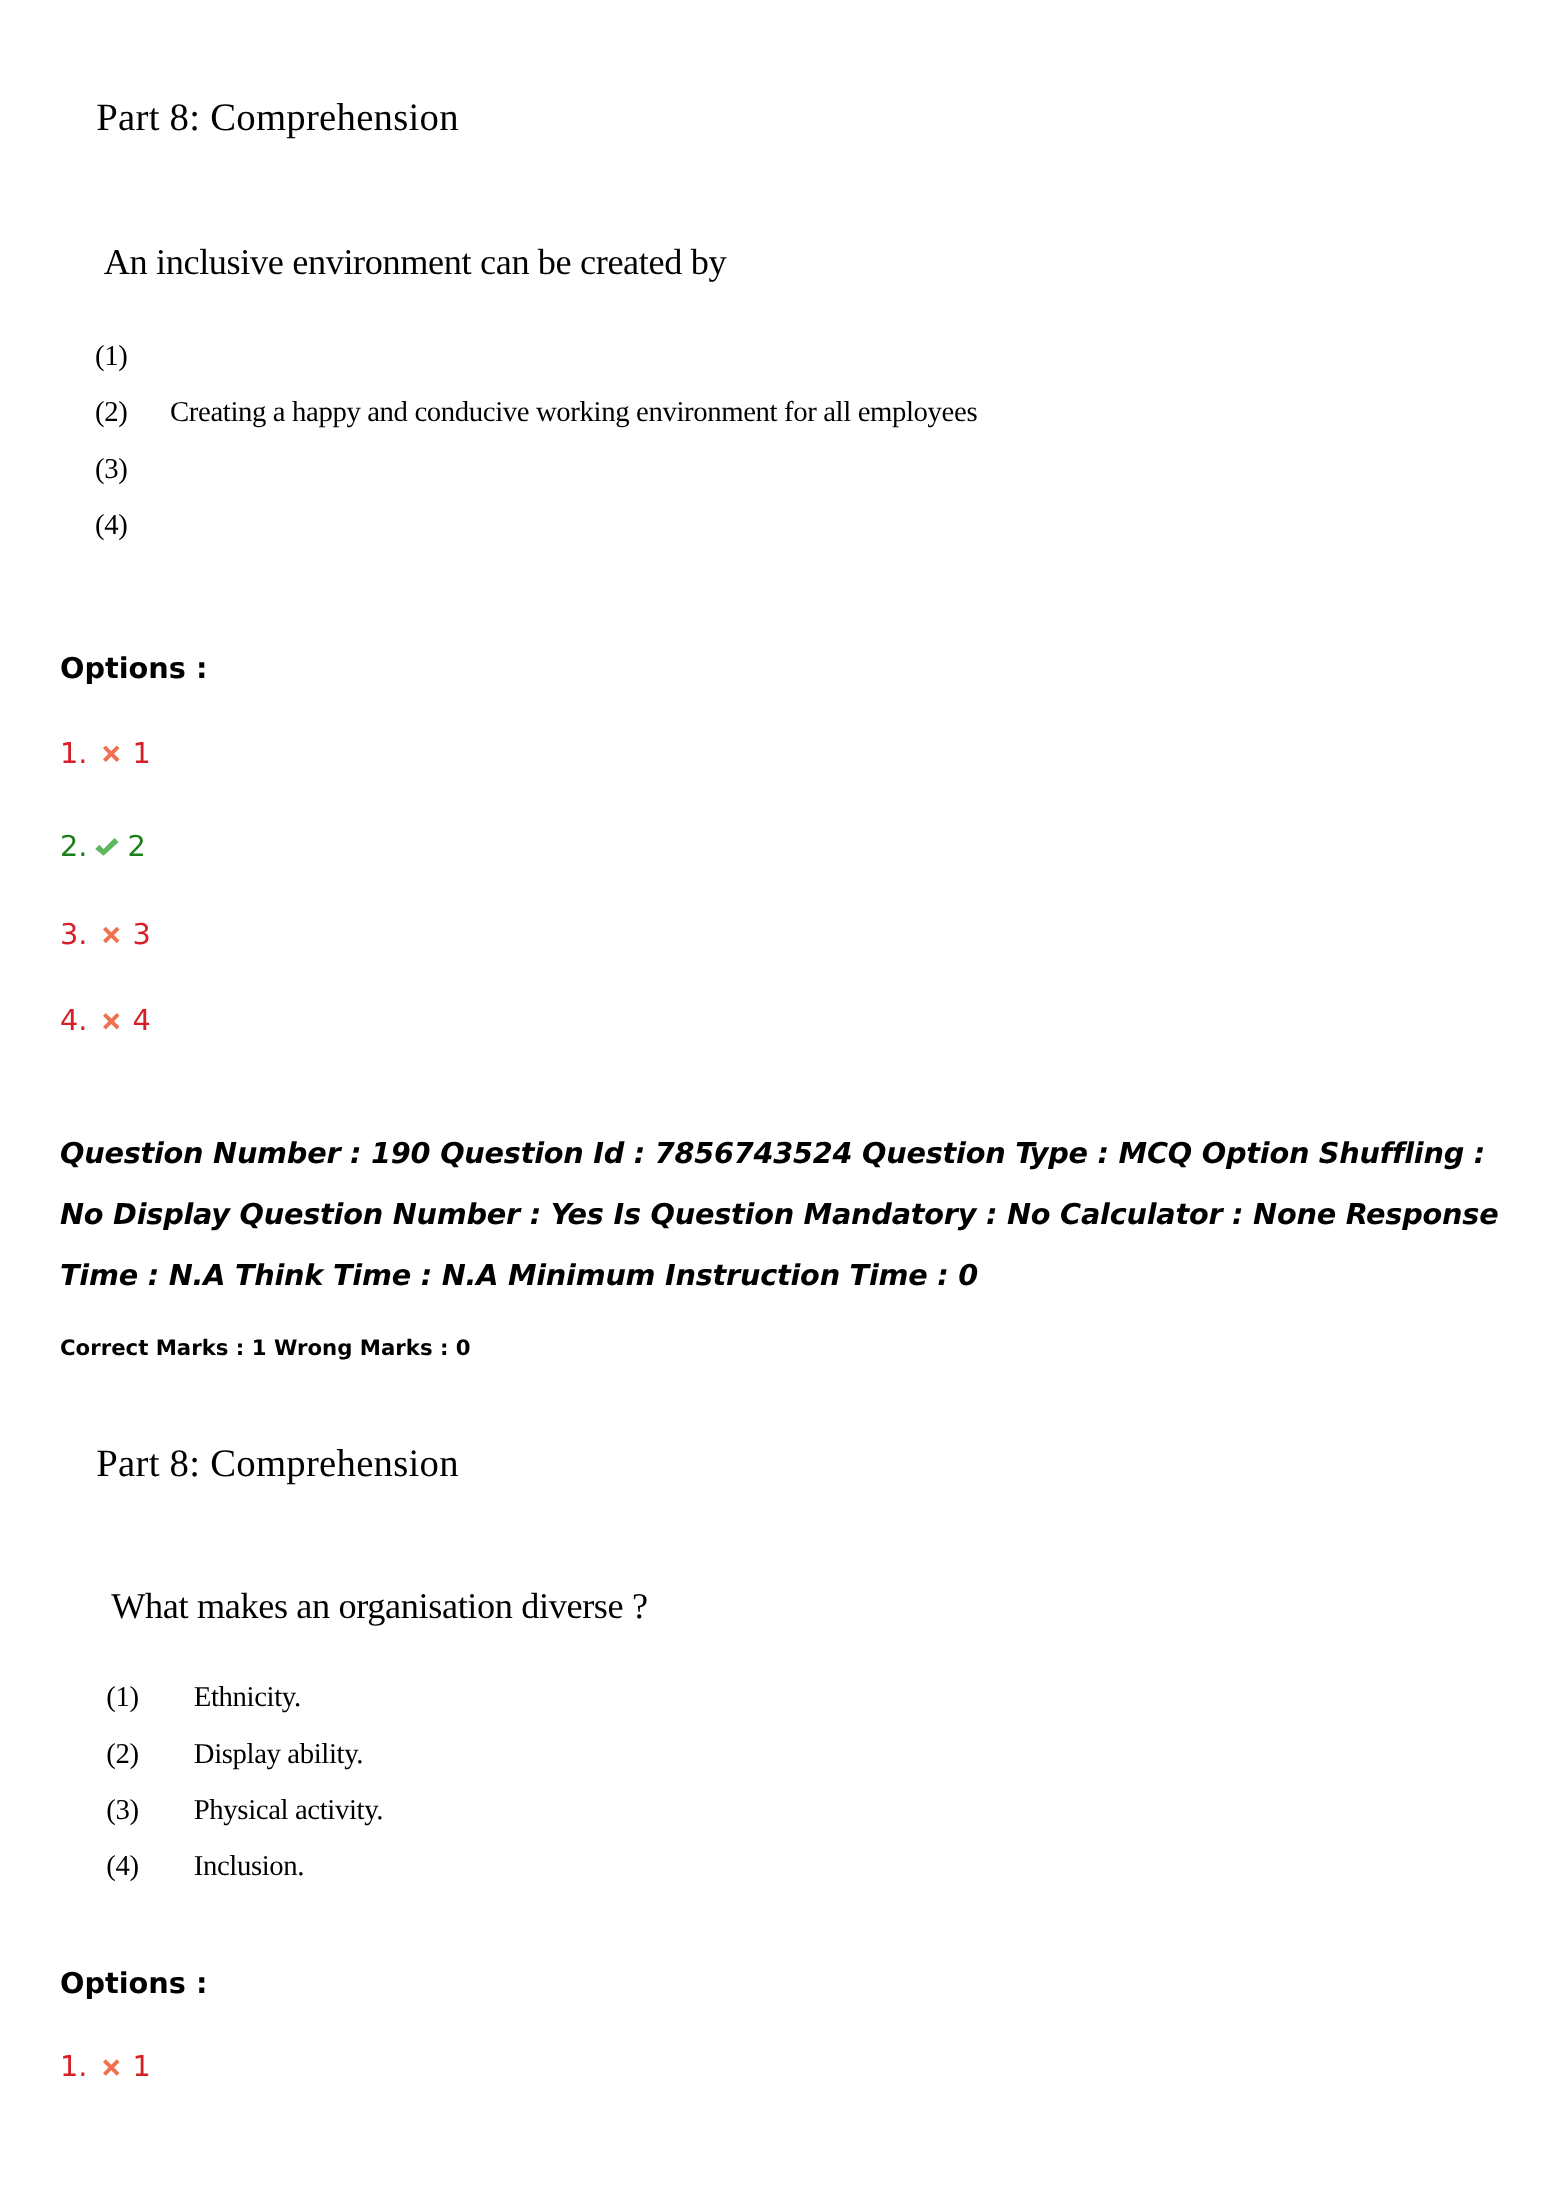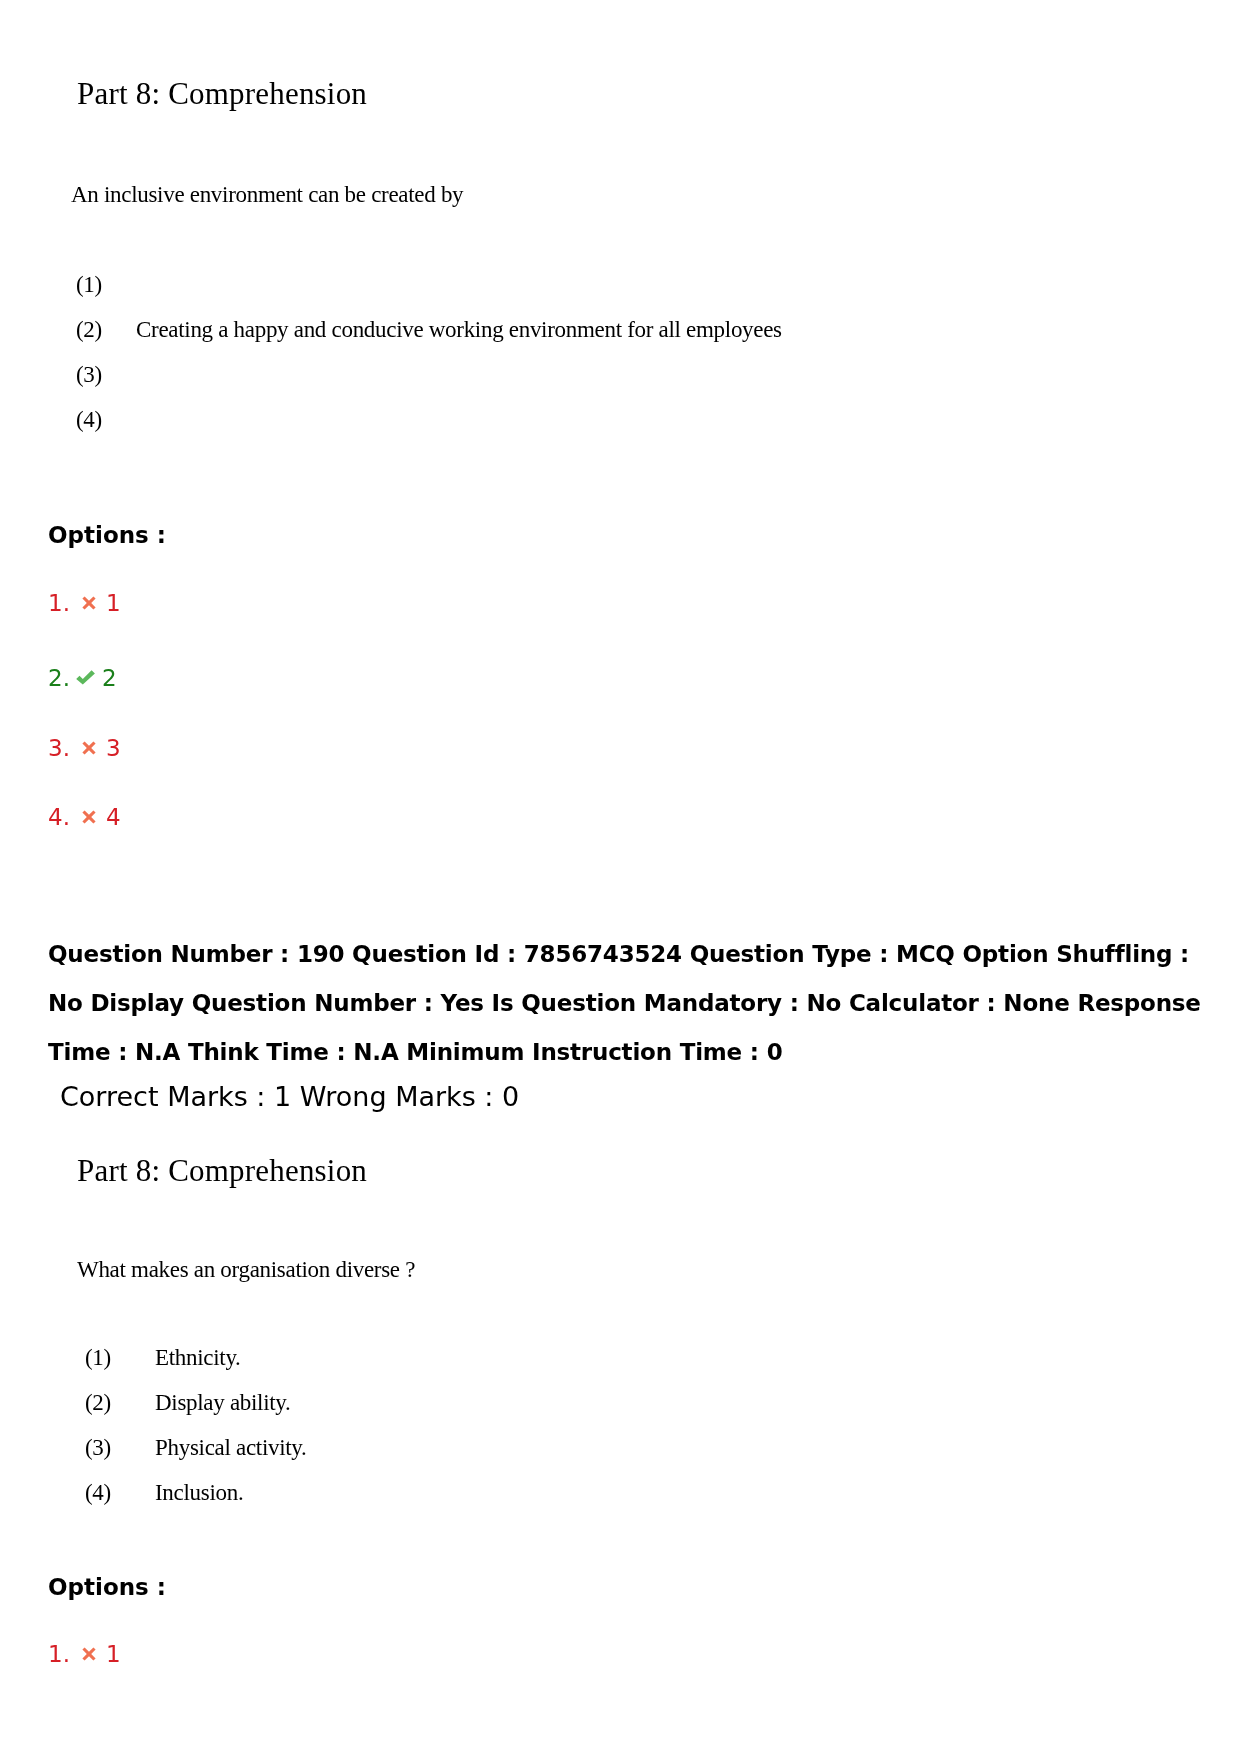--- a/index.html
+++ b/index.html
@@ -1,31 +1,31 @@
 <!DOCTYPE html>
 <html><head>
   <meta charset="utf-8">
   <style>
     html, body { margin: 0; padding: 0; background: #ffffff; }
     body { width: 1240px; height: 1755px; position: relative; overflow: hidden; color: #000; }
     .serif { font-family: "Liberation Serif", "DejaVu Serif", serif; }
     .sans { font-family: "DejaVu Sans", "Liberation Sans", sans-serif; }
 
     .part-title { position: absolute; left: 67px; font-size: 31px; font-weight: normal; margin: 10px; letter-spacing: 0.2px; }
-    .question-text { position: absolute; font-size: 23px; margin: 4px; letter-spacing: -0.3px; }
+    .question-text { position: absolute; font-size: 29px; margin: 16px; letter-spacing: -0.3px; }
     .stmt-list { position: absolute; margin: 0; padding: 0; list-style: none; }
     .stmt-item { display: flex; font-size: 23px; letter-spacing: -0.3px; line-height: 45px; height: 45px; }
     .stmt-num { display: inline-block; }
     .options-heading { position: absolute; left: 48px; font-size: 23px; font-weight: bold; margin: 0; }
     .option { position: absolute; left: 48px; font-size: 23px; display: flex; align-items: center; }
     .option.wrong { color: #d61f26; }
     .option.right { color: #1a7f1a; }
     .opt-icon { display: inline-block; width: 22px; height: 22px; margin: 0 6px 0 8px; }
     .meta { position: absolute; left: 48px; width: 1160px; font-size: 23px; font-weight: bold; margin: 0; line-height: 49px; letter-spacing: -0.2px; }
-    .marks { position: absolute; left: 48px; font-size: 27px; font-weight: normal; margin: 12px; }
+    .marks { position: absolute; left: 48px; font-size: 17px; font-weight: bold; margin: 0; }
   </style>
 </head>
 <body>
 
 <h2 class="part-title serif" style="top:66px;">Part 8: Comprehension</h2>
 <p class="question-text serif" style="left:67px; top:178px;">An inclusive environment can be created by</p>
 
 <ul class="stmt-list serif" style="left:76px; top:262px;">
   <li class="stmt-item">
     <span class="stmt-num" style="width:60px;">(1)</span>
@@ -69,21 +69,21 @@
 </div>
 
 <div class="option wrong sans" style="top:804px;">
   <span>4.</span>
   <svg class="opt-icon" viewBox="0 0 20 20">
     <path d="M4 6 L6 4 L10 8 L14 4 L16 6 L12 10 L16 14 L14 16 L10 12 L6 16 L4 14 L8 10 Z" fill="#f07050"></path>
   </svg>
   <span>4</span>
 </div>
 
-<p class="meta sans" style="top:930px;">Question Number : 190 Question Id : 7856743524 Question Type : MCQ Option Shuffling : No Display Question Number : Yes Is Question Mandatory : No Calculator : None Response Time : N.A Think Time : N.A Minimum Instruction Time : 0</p>
+<p class="meta sans" style="top:899px;font-style:italic;">Question Number : 190 Question Id : 7856743524 Question Type : MCQ Option Shuffling : No Display Question Number : Yes Is Question Mandatory : No Calculator : None Response Time : N.A Think Time : N.A Minimum Instruction Time : 0</p>
 <p class="marks sans" style="top:1069px;">Correct Marks : 1 Wrong Marks : 0</p>
 
 <h2 class="part-title serif" style="top:1143px;">Part 8: Comprehension</h2>
 <p class="question-text serif" style="left:73px; top:1253px;text-align:center;">What makes an organisation diverse ?</p>
 
 <ul class="stmt-list serif" style="left:85px; top:1335px;">
   <li class="stmt-item">
     <span class="stmt-num" style="width:70px;">(1)</span>
     <span>Ethnicity.</span>
   </li>

